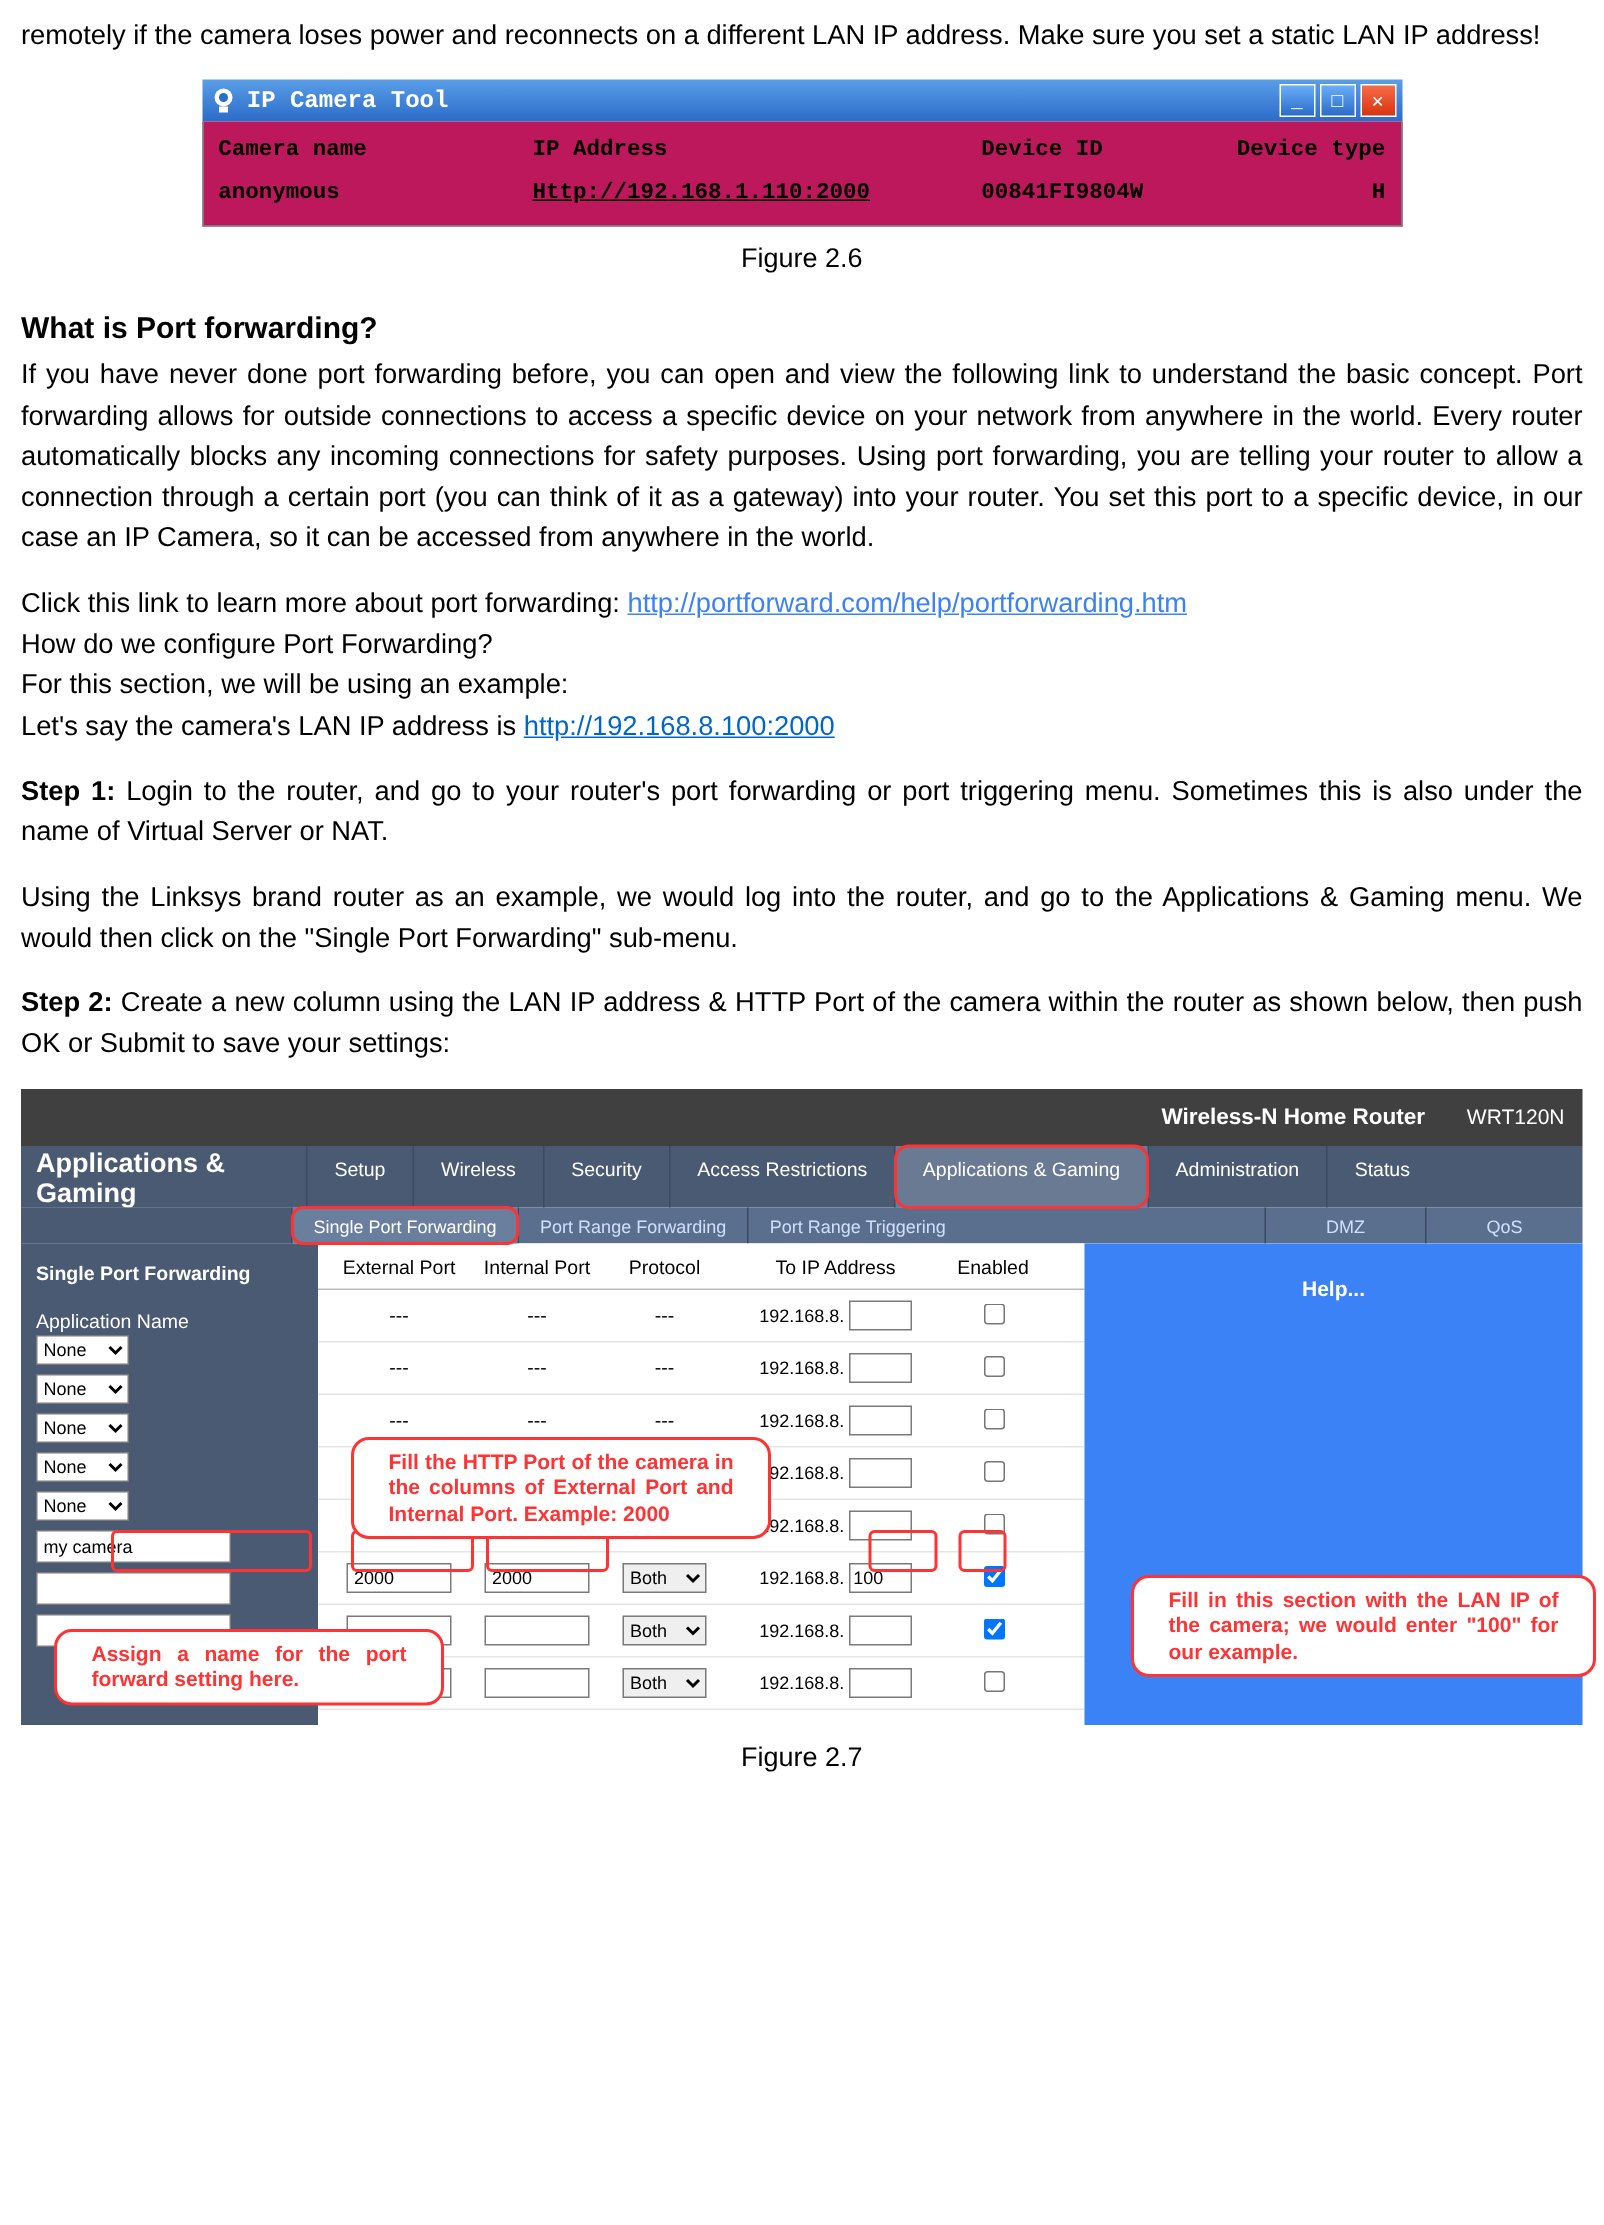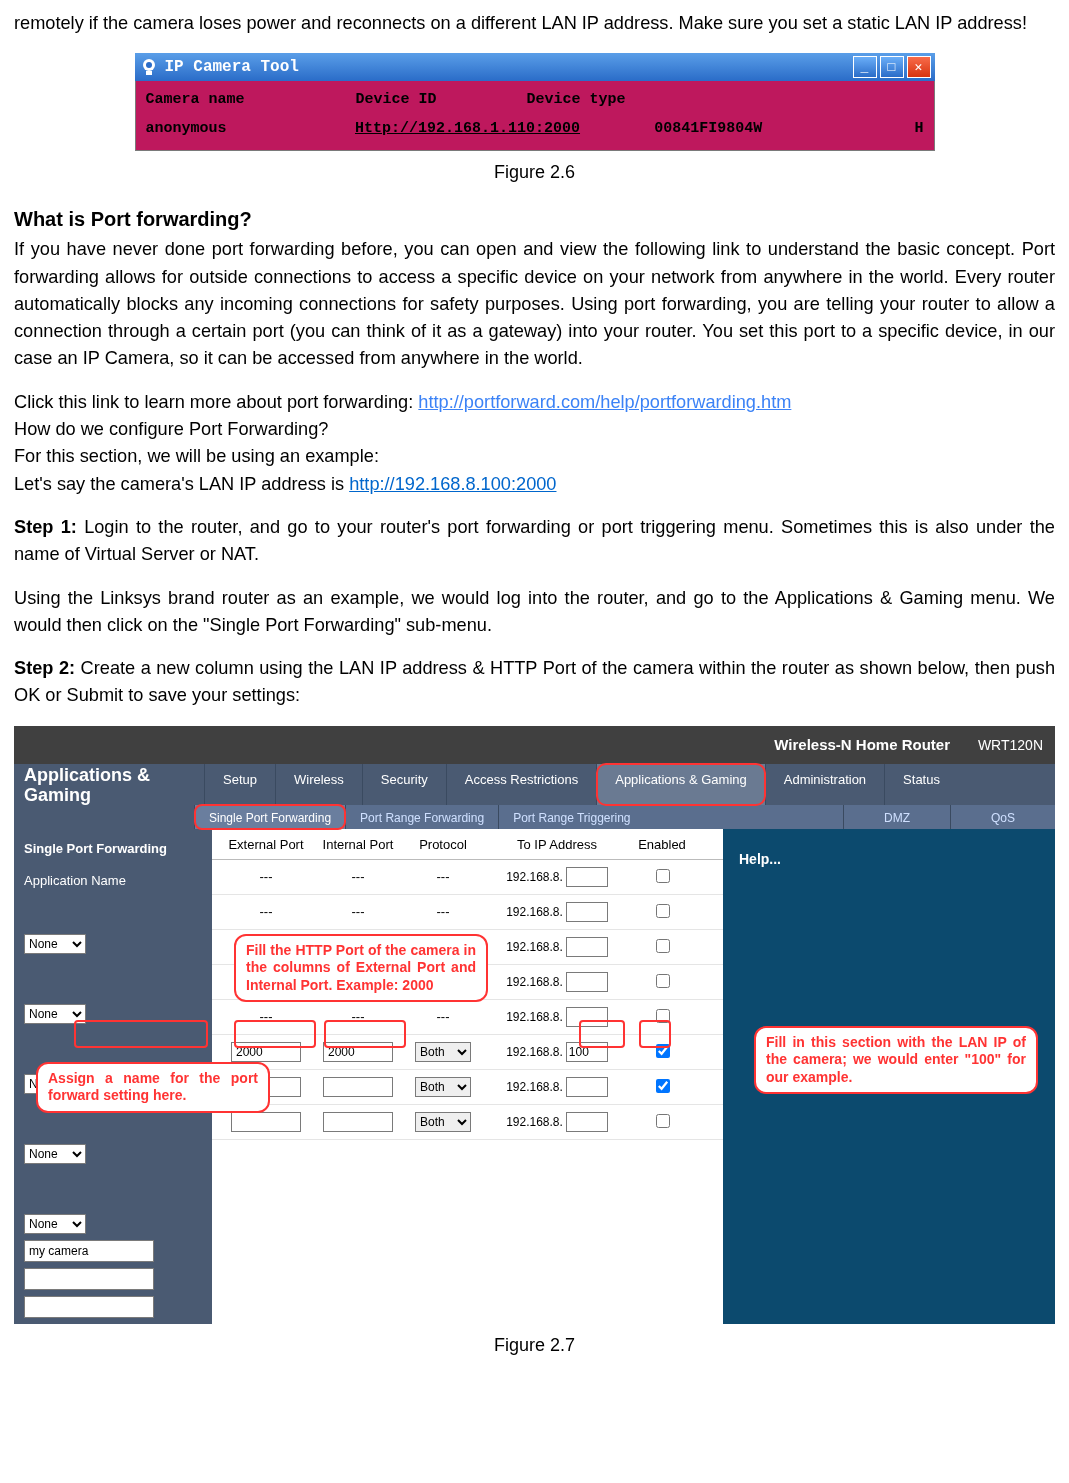--- a/index.html
+++ b/index.html
@@ -96,41 +96,42 @@
   .rt-head, .rt-row { display: flex; font-size: 13px; align-items: center; }
   .rt-head { border-bottom: 1px solid #bbb; padding: 0 8px 4px 8px; }
   .rt-row { padding: 3px 8px; border-bottom: 1px solid #e5e5e5; min-height: 28px; }
   .rt-name { width: 0; }
   .rt-ext { width: 92px; text-align: center; }
   .rt-int { width: 92px; text-align: center; }
   .rt-proto { width: 78px; text-align: center; }
   .rt-ip { width: 150px; display: flex; align-items: center; justify-content: center; gap: 3px; }
   .rt-en { width: 60px; text-align: center; }
   .router-help {
-    width: 300px; background: #0c4a6e; color: #fff; font-size: 14px; padding: 20px 16px;
+    width: 300px; background: #3b82f6; color: #fff; font-size: 14px; padding: 20px 16px;
     font-weight: bold;
+    text-align: center;
   }
 
   select.app-sel, input.rt-in {
     font-size: 12px; border: 1px solid #7a7a7a; background: #fff;
   }
-  select.app-sel { width: 62px; height: 20px; margin-top: 44px; }
+  select.app-sel { width: 62px; height: 20px; }
   select.proto-sel { width: 56px; height: 20px; font-size: 12px; border: 1px solid #7a7a7a; }
   input.rt-in { width: 60px; height: 16px; padding: 1px 4px; text-align: left; }
   input.rt-ip { width: 36px; height: 16px; padding: 1px 2px; font-size: 12px; border: 1px solid #7a7a7a; }
   input.rt-name-in { width: 120px; height: 18px; font-size: 12px; border: 1px solid #7a7a7a; padding: 1px 4px; }
   input.cb { width: 14px; height: 14px; }
   .ip-pre { font-size: 12px; }
 
   .side-select-block { margin-bottom: 6px; }
 
   .callout {
     position: absolute; border: 2.5px solid #f33; border-radius: 12px;
     background: #fff; color: #f33; font-size: 14px; font-weight: bold;
-    padding: 6px 10px; line-height: 1.25; text-align: justify;
+    padding: 6px 23px; line-height: 1.25; text-align: justify; margin-top: 24px;
   }
   #co1 { left: 220px; top: 208px; width: 230px; }
   #co2 { left: 22px;  top: 336px; width: 210px; }
   #co3 { left: 740px; top: 300px; width: 260px; }
 
   .hl-box { position: absolute; border: 2.5px solid #f33; border-radius: 4px; pointer-events:none; }
   #hl-name { left: 60px;  top: 294px; width: 130px; height: 24px; }
   #hl-ext  { left: 220px; top: 294px; width: 78px;  height: 24px; }
   #hl-int  { left: 310px; top: 294px; width: 78px;  height: 24px; }
   #hl-ip   { left: 565px; top: 294px; width: 42px;  height: 24px; }
@@ -152,20 +153,21 @@
     <span class="iptool-title">IP Camera Tool</span>
     <div class="winbtns">
       <div class="winbtn">_</div>
       <div class="winbtn">□</div>
       <div class="winbtn close">✕</div>
     </div>
   </div>
   <div class="iptool-body">
     <div class="iptool-head">
       <div class="ipt-c1">Camera name</div>
+      <div class="ipt-c2">IP Address</div>
       <div class="ipt-c3">Device ID</div>
       <div class="ipt-c4">Device type</div>
     </div>
     <div class="iptool-row">
       <div class="ipt-c1">anonymous</div>
       <div class="ipt-c2">Http://192.168.1.110:2000</div>
       <div class="ipt-c3">00841FI9804W</div>
       <div class="ipt-c4">H</div>
     </div>
   </div>

